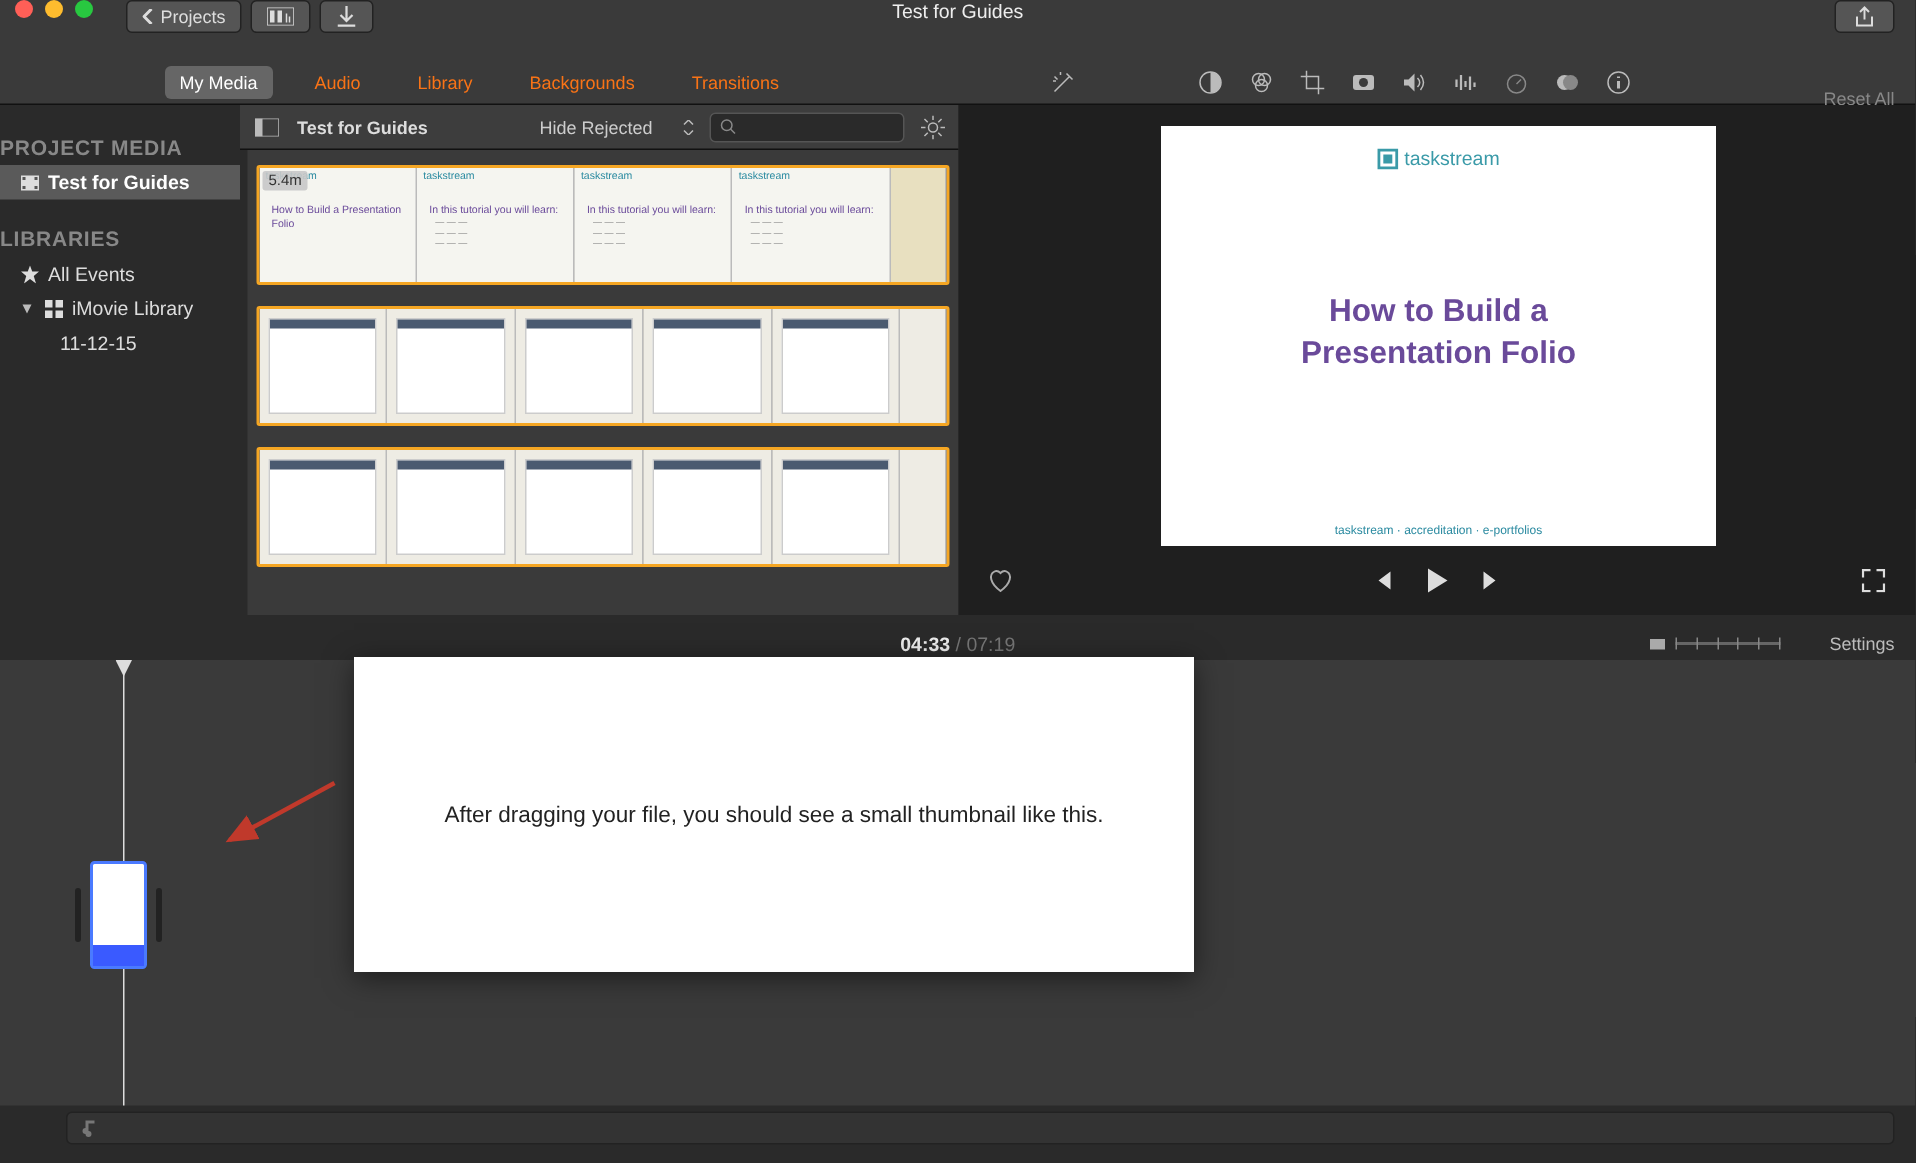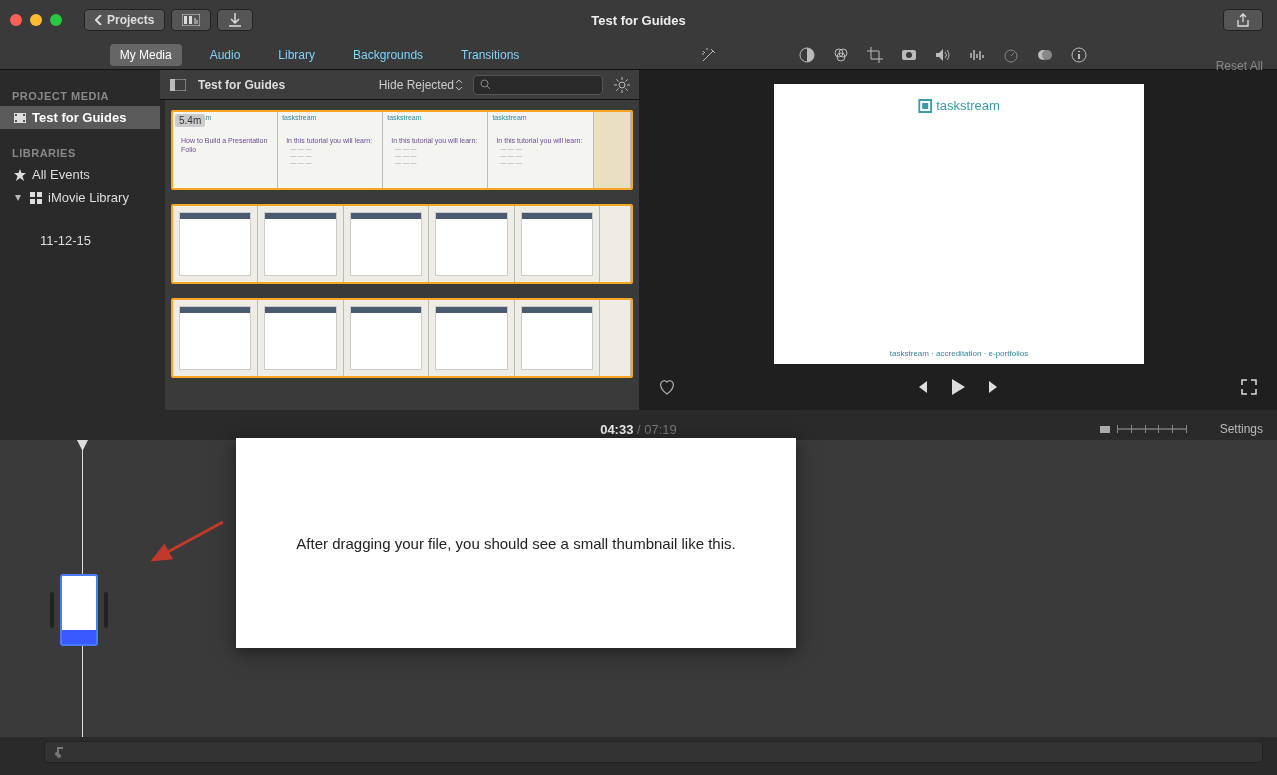--- a/index.html
+++ b/index.html
@@ -1,52 +1,52 @@
 <!DOCTYPE html>
 <html><head>
 <meta charset="utf-8">
 <style>
 * { margin: 0; padding: 0; box-sizing: border-box; font-family: -apple-system, "Helvetica Neue", Arial, sans-serif; }
 body { width: 1277px; height: 775px; background: #2a2a2a; color: #ccc; overflow: hidden; position: relative; }
 
 
-.titlebar { height: 40px; background: #3a3a3a; display: flex; align-items: center; position: relative; font-weight: bold; }
+.titlebar { height: 40px; background: #3a3a3a; display: flex; align-items: flex-start; position: relative; }
 .traffic { display: flex; gap: 8px; margin-left: 10px; }
 .traffic span { width: 12px; height: 12px; border-radius: 50%; display: block; }
 .tl-red { background: #ff5f57; }
 .tl-yel { background: #febc2e; }
 .tl-grn { background: #28c840; }
 .tb-group { display: flex; gap: 6px; margin-left: 22px; }
 .tb-btn { height: 22px; background: #555; border: 1px solid #222; border-radius: 4px; color: #ddd; font-size: 12px; display: flex; align-items: center; justify-content: center; padding: 0 10px; gap: 4px; cursor: pointer; }
 .title-center { position: absolute; left: 50%; transform: translateX(-50%); color: #eee; font-size: 13px; }
 .share-btn { position: absolute; right: 14px; width: 40px; height: 22px; background: #555; border: 1px solid #222; border-radius: 4px; display: flex; align-items: center; justify-content: center; cursor: pointer; }
 
 
 .tabbar { height: 30px; background: #3a3a3a; border-bottom: 1px solid #111; display: flex; }
 .tabbar-left { width: 639px; display: flex; align-items: center; justify-content: center; gap: 18px; }
-.tab-item { color: #7dd3fc; font-size: 12px; padding: 4px 10px; border-radius: 4px; cursor: pointer; }
+.tab-item { color: #f97316; font-size: 12px; padding: 4px 10px; border-radius: 4px; cursor: pointer; }
 .tab-item.active { background: #666; color: #fff; }
 .tabbar-right { flex: 1; display: flex; align-items: center; gap: 14px; padding-left: 60px; padding-right: 14px; }
 .icon-btn { width: 20px; height: 20px; display: flex; align-items: center; justify-content: center; cursor: pointer; color: #bbb; }
 .reset-all { margin-left: auto; color: #888; font-size: 12px; cursor: pointer; margin-top: 22px; }
 
 
 .secbar { position: absolute; top: 70px; left: 160px; width: 479px; height: 30px; background: #3d3d3d; display: flex; align-items: center; gap: 10px; padding: 0 8px; border-bottom: 1px solid #111; }
 .proj-name { color: #ddd; font-size: 12px; font-weight: bold; }
-.hide-rej { margin-left: auto; color: #ccc; font-size: 12px; display: flex; align-items: center; gap: 1px; cursor: pointer; }
+.hide-rej { margin-left: auto; color: #ccc; font-size: 12px; display: flex; align-items: center; gap: 20px; cursor: pointer; }
 .search-field { background: #2a2a2a; border: 1px solid #555; border-radius: 4px; width: 130px; height: 20px; display: flex; align-items: center; padding-left: 6px; }
 .gear { width: 18px; height: 18px; cursor: pointer; }
 
 
 .sidebar { position: absolute; top: 70px; left: 0; width: 160px; height: 340px; background: #2a2a2a; padding-top: 16px; }
-.sb-heading { color: #888; font-size: 11px; font-weight: bold; padding: 4px 12px; letter-spacing: .5px; }
+.sb-heading { color: #888; font-size: 14px; font-weight: bold; padding: 4px 0; letter-spacing: .5px; }
 .sb-item { color: #ddd; font-size: 13px; padding: 4px 8px 4px 14px; display: flex; align-items: center; gap: 6px; cursor: pointer; }
 .sb-item.sel { background: #5a5a5a; color: #fff; font-weight: bold; }
 .sb-sub { padding-left: 28px !important; }
-.sb-sub2 { padding-left: 40px !important; margin-top: 20px; }
+.sb-sub2 { padding-left: 40px !important; }
 .sb-icon { width: 12px; height: 12px; display: inline-block; }
 
 
 .browser { position: absolute; top: 100px; left: 165px; width: 474px; height: 310px; background: #3a3a3a; overflow: hidden; padding: 10px 6px; }
 .filmstrip { height: 80px; margin-bottom: 14px; display: flex; border: 2px solid #f5a623; border-radius: 2px; overflow: hidden; position: relative; }
 .fs-seg { flex: 1; background: #f5f5f0; border-right: 1px solid #bbb; position: relative; }
 .fs-seg:last-child { background: #e8e0c0; }
 .fs-title { position: absolute; top: 2px; left: 4px; font-size: 7px; color: #2a8aa0; }
 .fs-body { position: absolute; top: 24px; left: 8px; right: 6px; font-size: 7px; color: #6a4a9a; line-height: 1.3; }
 .fs-bullets { position: absolute; top: 34px; left: 12px; right: 4px; font-size: 6px; color: #888; line-height: 1.2; }
@@ -354,20 +354,24 @@
 
 <div class="preview-wrap">
   <div class="preview">
     <div class="pv-logo">
       <svg width="14" height="14" viewBox="0 0 14 14">
           <rect x="1" y="1" width="12" height="12" fill="none" stroke="#3a9aa8" stroke-width="2"></rect>
           <rect x="4" y="4" width="6" height="6" fill="#3a9aa8"></rect>
         </svg>
       <span>taskstream</span>
     </div>
+    <div class="pv-title">
+      <span>How to Build a</span><br>
+      <span>Presentation Folio</span>
+    </div>
     <div class="pv-foot">taskstream · accreditation · e-portfolios</div>
   </div>
   <div class="pv-ctrl">
     <div class="icon-btn">
         <svg width="18" height="16" viewBox="0 0 18 16">
           <path d="M9 15 C2 10 1 4 5 2 C7 1 9 3 9 3 C9 3 11 1 13 2 C17 4 16 10 9 15 Z" fill="none" stroke="#aaa" stroke-width="1.3"></path>
         </svg>
       </div>
     <div class="pv-play">
       <div class="icon-btn">

